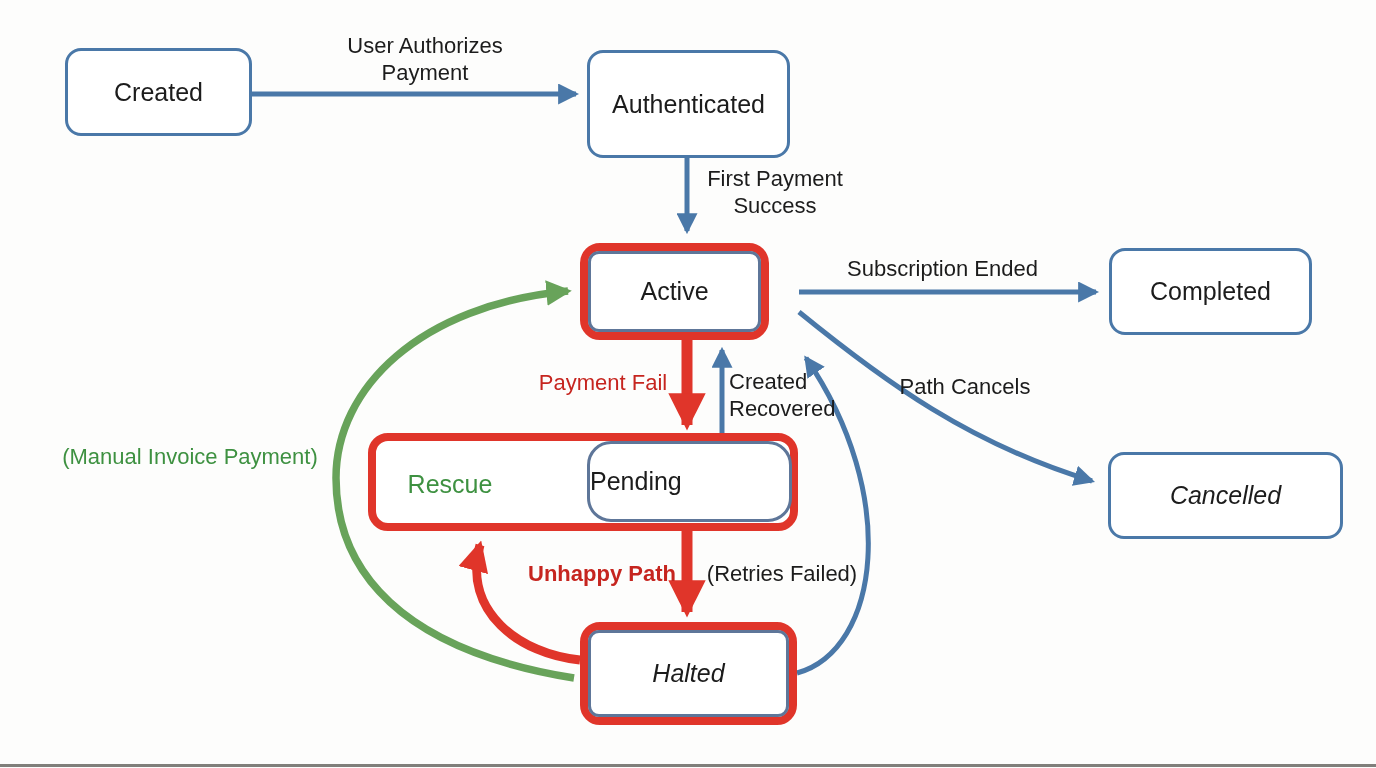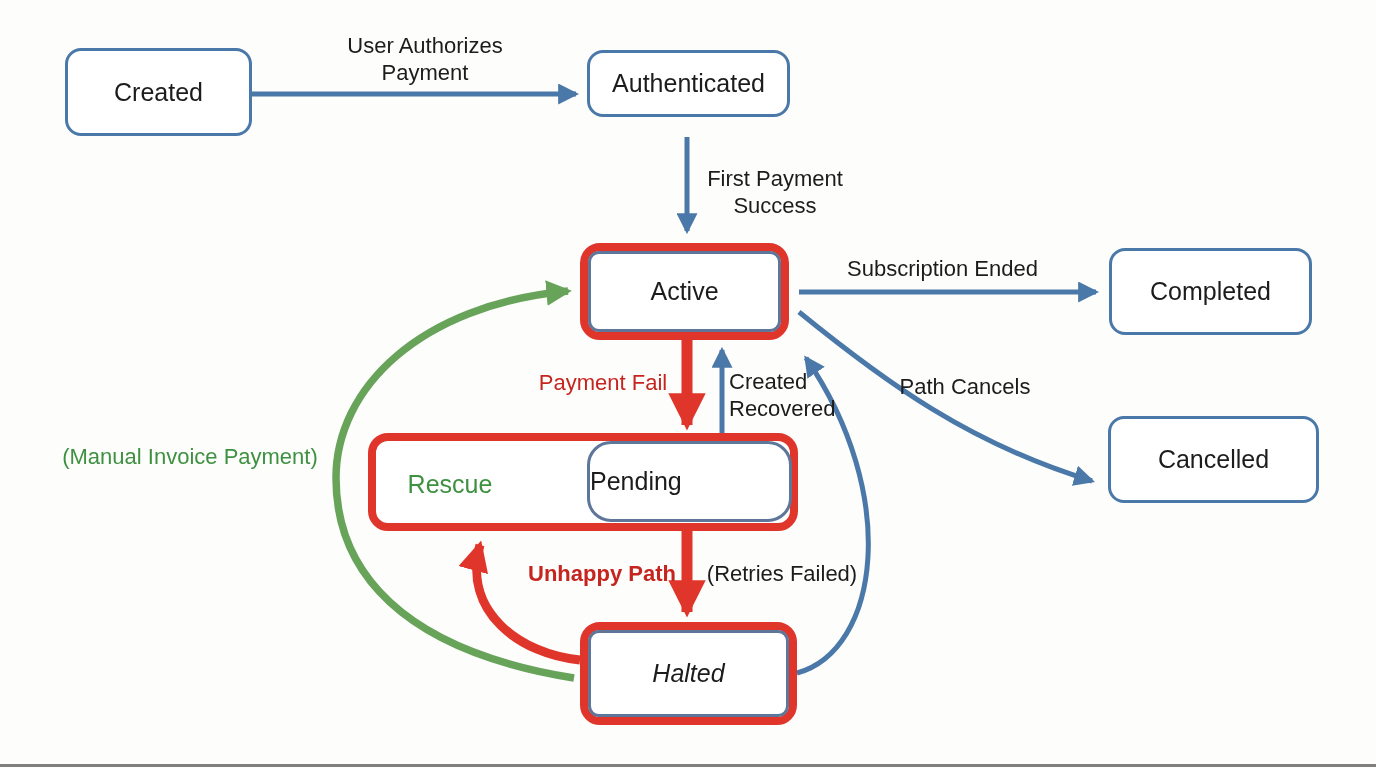--- a/index.html
+++ b/index.html
@@ -102,25 +102,25 @@
 
     <path class="e-red" stroke-width="9" marker-end="url(#mR)" d="M 580 660 C 520 654, 462 612, 480 545"></path>
   </svg>
 
   <div class="red-wrap" style="left:368px;top:433px;width:430px;height:98px;"></div>
 
   <div class="node" style="left:65px;top:48px;width:187px;height:88px;">
     <span>Created</span>
   </div>
 
-  <div class="node" style="left:587px;top:50px;width:203px;height:67px;">
+  <div class="node" style="left:587px;top:50px;width:203px;height:108px;">
     <span>Authenticated</span>
   </div>
 
-  <div class="red-wrap" style="left:580px;top:243px;width:209px;height:97px;">
+  <div class="red-wrap" style="left:580px;top:243px;width:189px;height:97px;">
     <div class="inner-node">
       <span>Active</span>
     </div>
   </div>
 
   <div class="node" style="left:1109px;top:248px;width:203px;height:87px;">
     <span>Completed</span>
   </div>
 
   <div class="pending-node" style="left:587px;top:441px;width:205px;height:81px;">
@@ -128,21 +128,21 @@
   </div>
 
   <div class="rescue-lbl" style="left:375px;top:470px;width:150px;">Rescue</div>
 
   <div class="red-wrap" style="left:580px;top:622px;width:217px;height:103px;font-style:italic;">
     <div class="inner-node">
       <span>Halted</span>
     </div>
   </div>
 
-  <div class="node" style="left:1108px;top:416px;width:211px;height:87px;">
+  <div class="node" style="left:1108px;top:452px;width:235px;height:87px;font-style:italic;">
     <span>Cancelled</span>
   </div>
 
   <div class="lbl" style="left:335px;top:33px;width:180px;">User Authorizes Payment</div>
 
   <div class="lbl" style="left:680px;top:166px;width:190px;">First Payment Success</div>
 
   <div class="lbl nw" style="left:835px;top:256px;width:215px;">Subscription Ended</div>
 
   <div class="lbl nw" style="left:890px;top:374px;width:150px;">Path Cancels</div>

